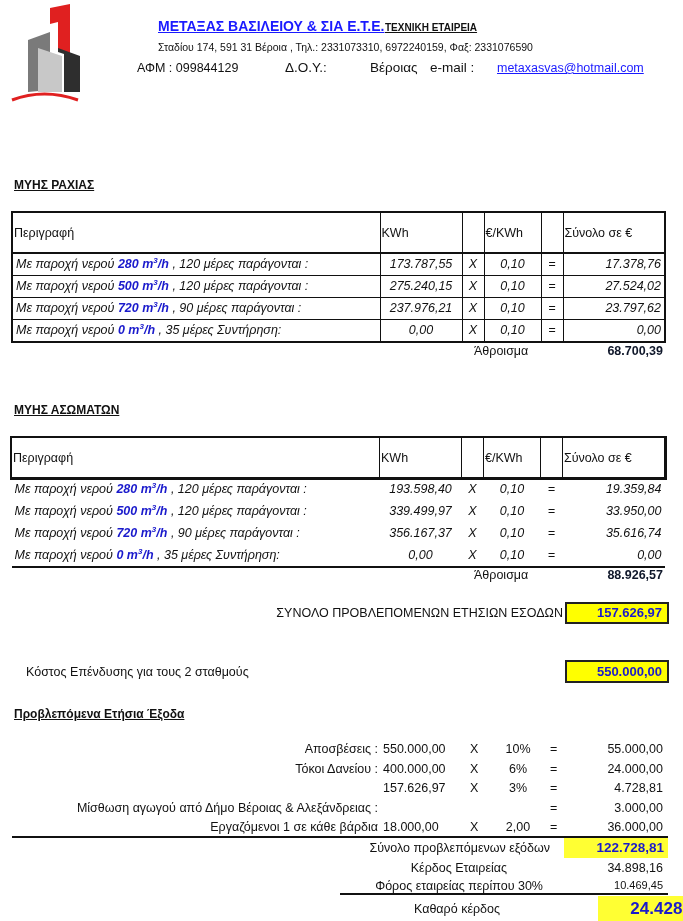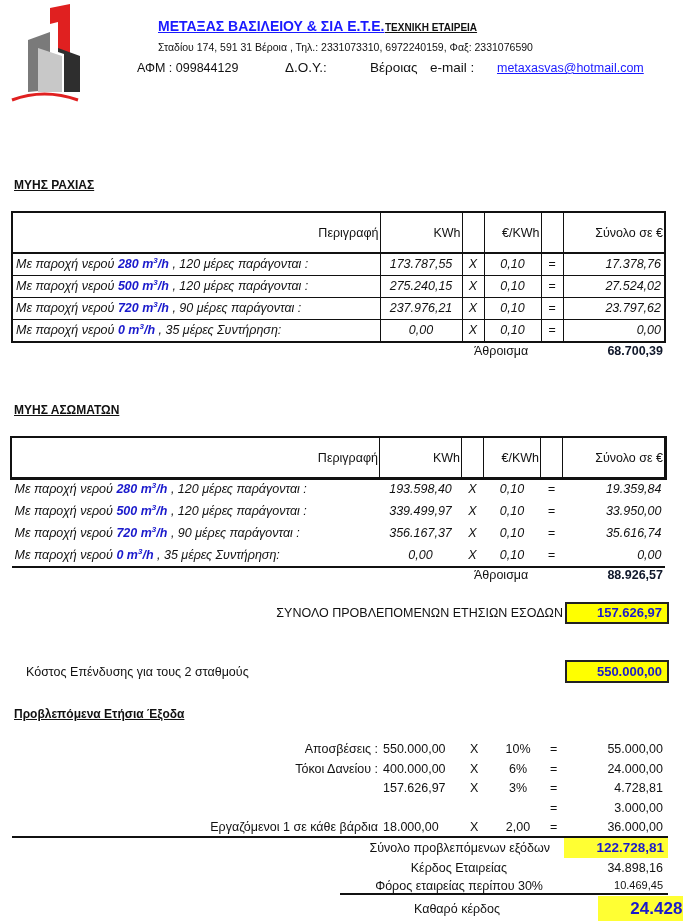--- a/index.html
+++ b/index.html
@@ -16,21 +16,21 @@
     .doy-label { left: 285px; top: 60px; font-size: 13.5px; }
     .doy-val { left: 370px; top: 60px; font-size: 13.5px; }
     .email-label { left: 430px; top: 60px; font-size: 13.5px; }
     .email-link { left: 497px; top: 61px; font-size: 12.5px; color: #1a1aff; text-decoration: underline; }
 
     .section-title { font-size: 12px; font-weight: bold; text-decoration: underline; }
 
     
     table.calc { position: absolute; left: 11px; border-collapse: collapse; font-size: 12.5px; table-layout: fixed; }
     table.calc td { padding: 0 3px; height: 21px; line-height: 21px; white-space: nowrap; overflow: hidden; font-style: italic; }
-    table.calc th { font-weight: normal; height: 37px; font-size: 12.5px; text-align: right; }
+    table.calc th { font-weight: normal; height: 37px; font-size: 12.5px; text-align: left; }
     table.t1 { top: 211px; border: 2px solid #111; }
     table.t1 th, table.t1 td { border: 1px solid #111; }
     table.t1 tr.head th { border-bottom: 2px solid #111; }
     table.t2 { top: 437px; }
     table.t2 tr.head th { border: 1px solid #111; }
     table.t2 tr.head { outline: 2px solid #111; }
     table.t2 td { border: none; height: 22px; line-height: 22px; }
     table.t2 tr.last td { border-bottom: 2px solid #111; }
     .c-desc { text-align: left; }
     .c-num { text-align: right; }
@@ -218,20 +218,21 @@
   <span class="e-total">24.000,00</span>
 </div>
 <div class="exp-row" style="top:781px;">
   <span class="e-base">157.626,97</span>
   <span class="e-x">X</span>
   <span class="e-rate">3%</span>
   <span class="e-eq">=</span>
   <span class="e-total">4.728,81</span>
 </div>
 <div class="exp-row" style="top:801px;">
+  <span class="e-label">Μίσθωση αγωγού από Δήμο Βέροιας &amp; Αλεξάνδρειας :</span>
   <span class="e-base"></span>
   <span class="e-x"></span>
   <span class="e-rate"></span>
   <span class="e-eq">=</span>
   <span class="e-total">3.000,00</span>
 </div>
 <div class="exp-row" style="top:820px;">
   <span class="e-label">Εργαζόμενοι  1 σε κάθε βάρδια</span>
   <span class="e-base">18.000,00</span>
   <span class="e-x">X</span>

